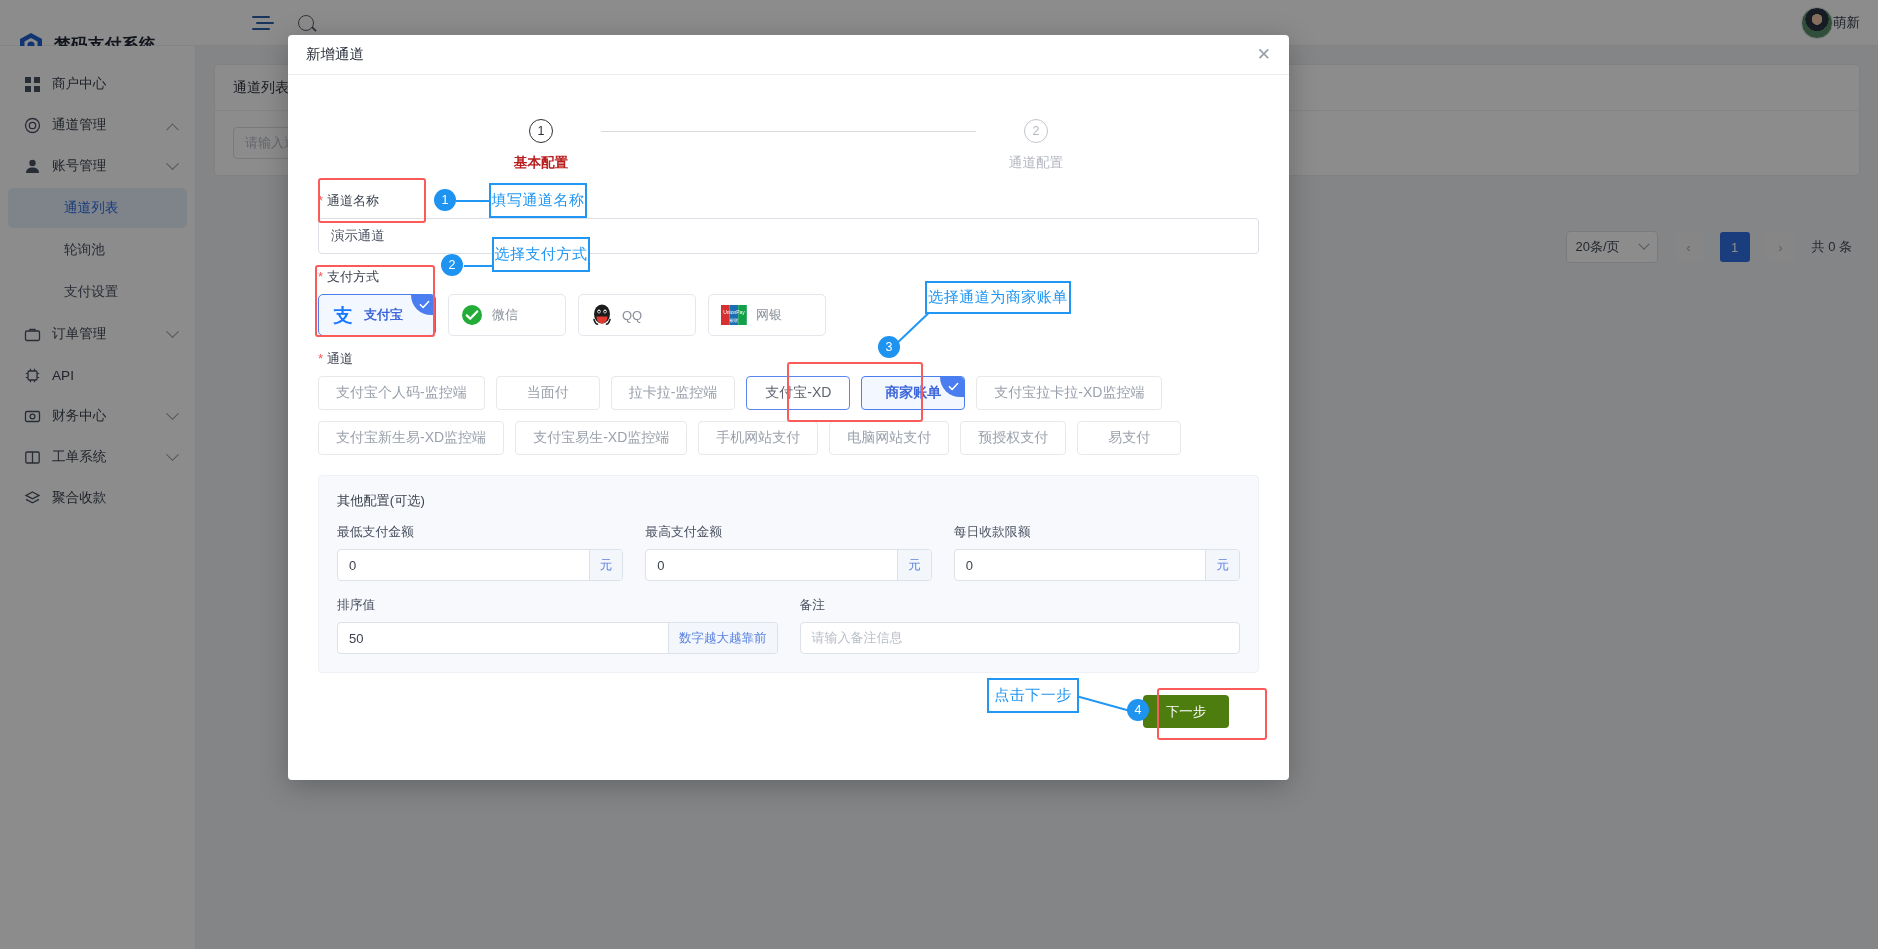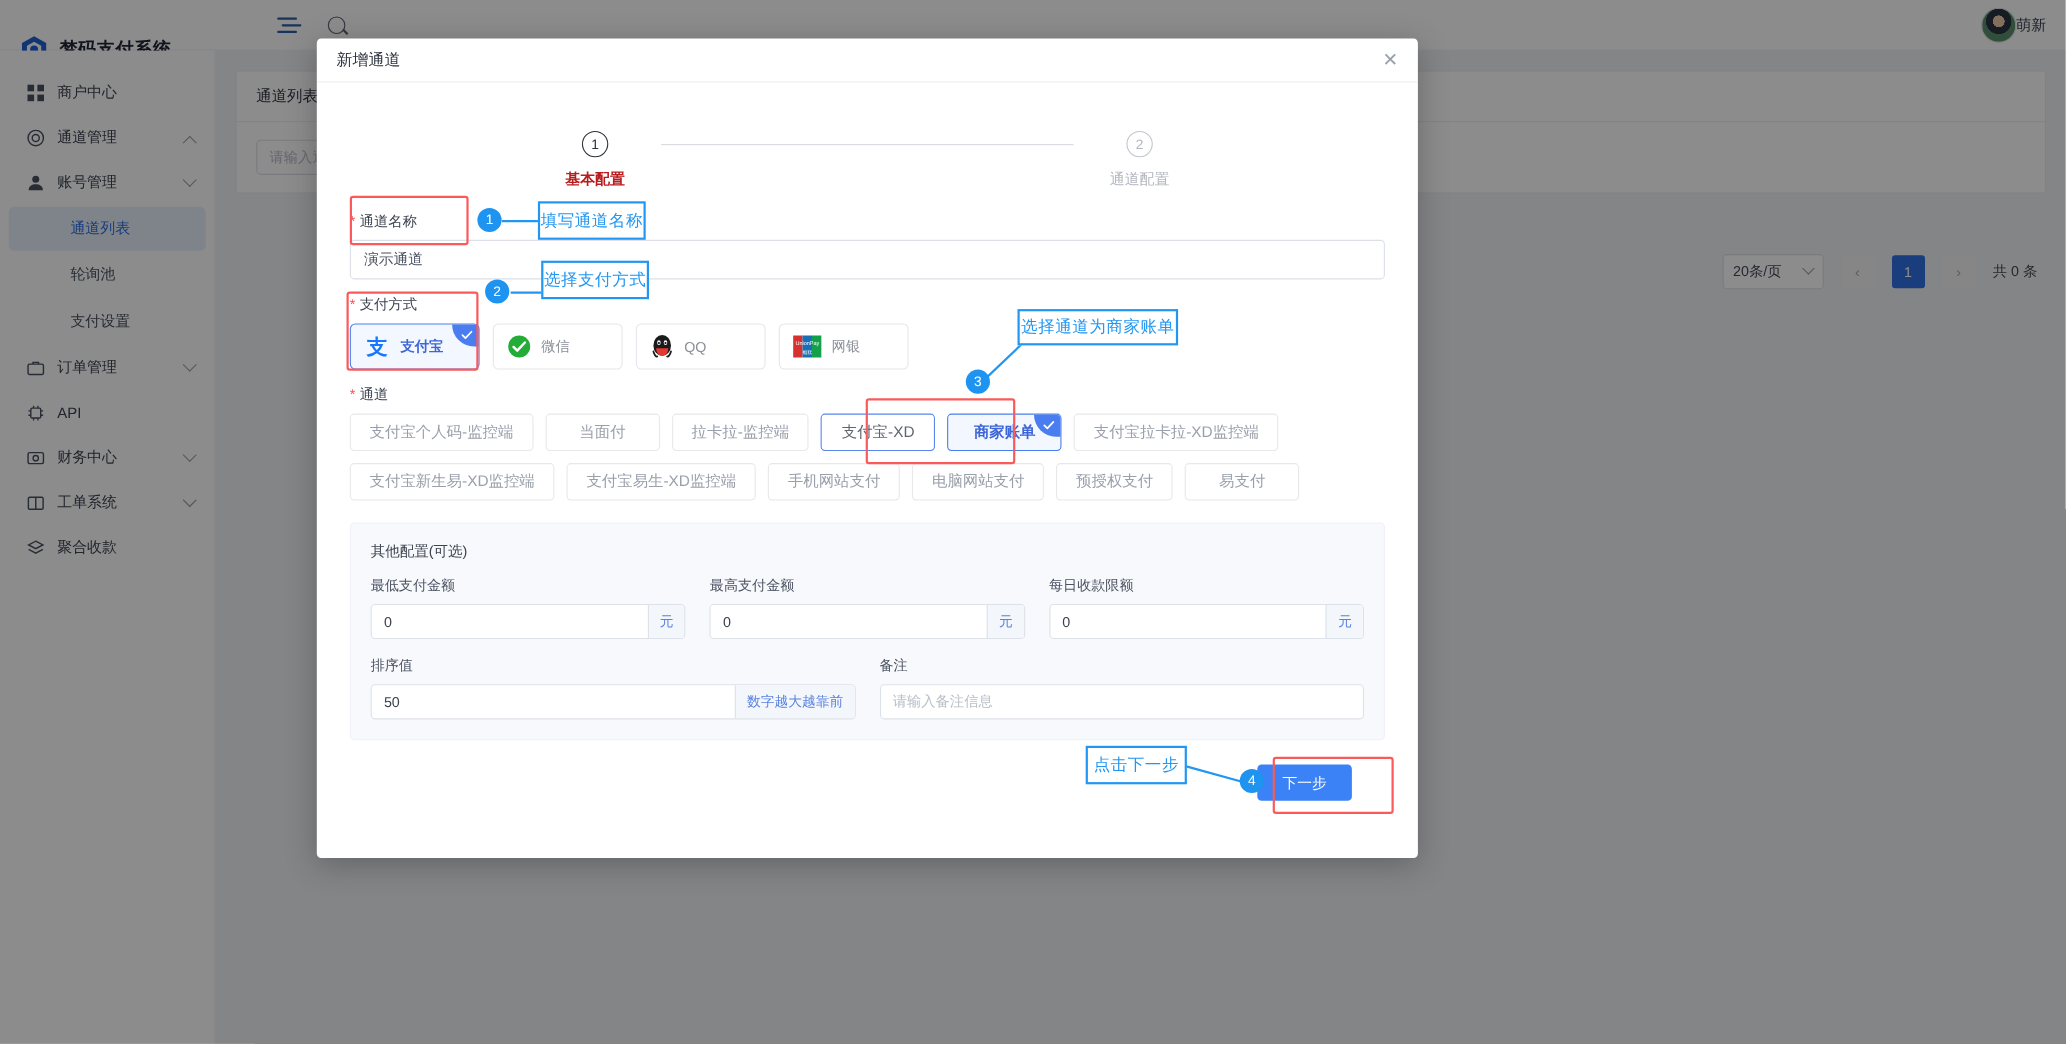--- a/index.html
+++ b/index.html
@@ -138,21 +138,21 @@
   .inp .val { flex:1; padding: 0 11px; font-size: 13px; color:#3c424e; }
   .inp .val.ph { color:#b9bec7; }
   .inp .suffix {
     height: 100%; display:flex; align-items:center; padding: 0 10px;
     background:#f3f6fb; border-left:1px solid #dde1e8; font-size: 12.5px; color:#5b83e0; white-space:nowrap;
   }
   .row2 { display:flex; gap: 22px; margin-top: 16px; }
 
   .footer { display:flex; justify-content:flex-end; padding: 22px 30px 0; }
   .btn-next {
-    width: 86px; height: 33px; background:#3b82f6; color:#fff; border-radius:4px;
+    width: 86px; height: 33px; background:#4d7c0f; color:#fff; border-radius:4px;
     display:flex; align-items:center; justify-content:center; font-size: 13.4px; cursor:pointer;
   }
 
   
   .ann { position:absolute; }
   .red-box { border: 2.5px solid #fa5a5a; border-radius: 3px; pointer-events:none; }
   .blue-box {
     border: 2px solid #2196f3; background:#fff; color:#2196f3;
     display:flex; align-items:center; justify-content:center;
     font-size: 15px; letter-spacing:.5px;

